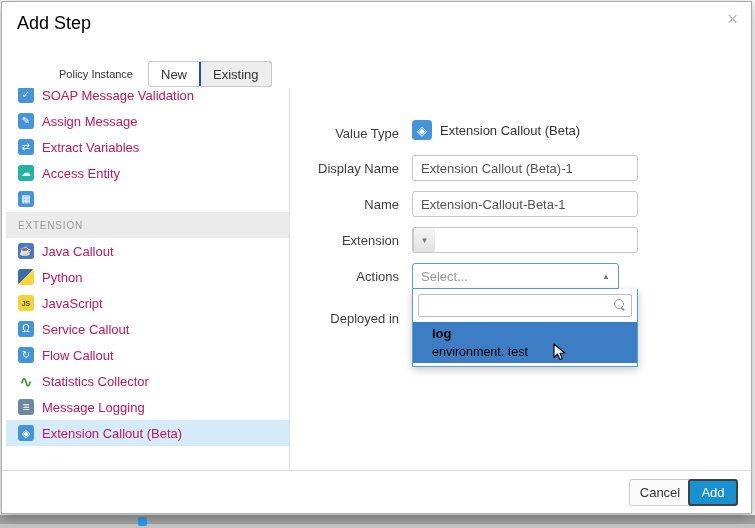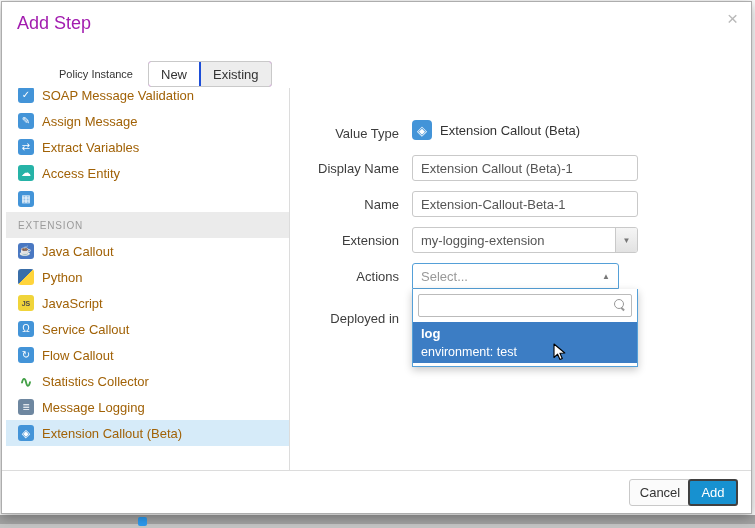--- a/index.html
+++ b/index.html
@@ -11,34 +11,34 @@
   
   .backdrop-strip { position:absolute; left:0; top:515px; width:755px; height:13px; background:#a3a3a3; }
   .backdrop-strip .strip-light { position:absolute; left:0; bottom:0; width:100%; height:4px; background:#c6c6c6; }
   .backdrop-dot { position:absolute; left:138px; top:2px; width:9px; height:9px; border-radius:2px; background:#2d9bf0; }
 
   
   .modal {
     position:absolute; left:1px; top:1px; width:751px; height:513px;
     background:#fff; border:1px solid #adadad; box-shadow:0 3px 12px rgba(0,0,0,.35);
   }
-  .modal-title { position:absolute; left:15px; top:11px; font-size:18px; font-weight:400; color:#a21caf; }
+  .modal-title { position:absolute; left:15px; top:11px; font-size:18px; font-weight:400; color:#000000; }
   .close-x { position:absolute; right:13px; top:7px; font-size:19px; color:#b9b9b9; cursor:pointer; line-height:1; }
 
   
   .pi-label { position:absolute; left:57px; top:66px; font-size:11px; color:#333; }
   .seg { position:absolute; left:146px; top:59px; height:26px; display:flex; border:1px solid #c9c9c9; border-radius:3px; overflow:hidden; background:#d946ef; }
   .seg-btn { border:none; background:#ededed; font-family:inherit; font-size:13px; color:#333; padding:0 12px; cursor:pointer; }
   .seg-btn.active { background:#ffffff; }
   .seg-btn + .seg-btn { border-left:2px solid #1d4ed8; }
 
   
   .plist { position:absolute; left:4px; top:86px; width:283px; height:364px; overflow:hidden; }
   .plist-inner { margin-top:-6px; }
-  .prow { display:flex; align-items:center; gap:8px; height:26px; padding-left:12px; font-size:13px; color:#a16207; cursor:pointer; }
+  .prow { display:flex; align-items:center; gap:8px; height:26px; padding-left:12px; font-size:13px; color:#be185d; cursor:pointer; }
   .prow.selected { background:#d6ebf9; }
   .prow.section { background:#ebebeb; color:#9a9a9a; font-size:10px; letter-spacing:.8px; cursor:default; }
   .vdivider { position:absolute; left:287px; top:86px; width:1px; height:383px; background:#dcdcdc; }
 
   .icon { width:16px; height:16px; border-radius:3px; display:inline-flex; align-items:center; justify-content:center;
           font-size:10px; line-height:1; color:#fff; flex:none; }
   .ic-soap::before     { content:"\2713"; } .ic-soap     { background:#4394d8; }
   .ic-assign::before   { content:"\270E"; } .ic-assign   { background:#4394d8; }
   .ic-extract::before  { content:"\21C4"; } .ic-extract  { background:#4394d8; }
   .ic-access::before   { content:"\2601"; } .ic-access   { background:#26b3a7; }
@@ -87,21 +87,21 @@
 
   .dd-panel { position:absolute; left:410px; top:287px; width:226px; height:78px;
     background:#fff; border:1px solid #55a0d8; border-top:none; box-shadow:0 3px 8px rgba(0,0,0,.22); z-index:5; }
   .dd-search-wrap { position:absolute; left:5px; top:5px; right:5px; height:23px; }
   .dd-search { width:100%; height:100%; border:1px solid #bbb; border-radius:2px; padding:0 22px 0 6px;
     font-family:inherit; font-size:12px; color:#555; }
   .mag { position:absolute; right:6px; top:5px; width:12px; height:12px; }
   .mag::before { content:""; position:absolute; left:0; top:0; width:8px; height:8px; border:1.5px solid #999; border-radius:50%; }
   .mag::after  { content:""; position:absolute; left:8px; top:8px; width:4px; height:1.5px; background:#999; transform:rotate(45deg); transform-origin:0 0; }
 
-  .dd-option { position:absolute; left:0; top:33px; width:100%; height:41px; background:#3c7dc4; color:#ffffff; padding:2px 8px; cursor:pointer; }
+  .dd-option { position:absolute; left:0; top:33px; width:100%; height:41px; background:#3c7dc4; color:#000000; padding:2px 19px; cursor:pointer; }
   .dd-option-name { font-size:13px; font-weight:bold; line-height:19px; }
   .dd-option-detail { font-size:12.5px; line-height:18px; }
 
   .cursor { position:absolute; left:549px; top:341px; z-index:9; pointer-events:none; }
 
   
   .hdivider { position:absolute; left:0; top:468px; width:100%; height:1px; background:#dcdcdc; }
   .btn { position:absolute; top:477px; height:27px; border-radius:3px; font-family:inherit; font-size:13px; cursor:pointer; }
   .btn-cancel { left:627px; width:62px; background:#fbfbfb; border:1px solid #c9c9c9; color:#333; }
   .btn-add { left:686px; width:50px; background:#1791d0; border:2px solid #404040; color:#fff; }
@@ -194,21 +194,20 @@
 
   <div class="ptype-row">
     <span class="icon ic-extcall ic-policy-type"></span>
     <span class="ptype-value">Extension Callout (Beta)</span>
   </div>
 
   <input class="tinput in-dname" value="Extension Callout (Beta)-1" style="">
   <input class="tinput in-name" value="Extension-Callout-Beta-1" style="">
 
   <div class="selectbox">
-    <span class="sel-text">my-logging-extension</span>
     <span class="sel-arrow">▼</span>
   </div>
 
   <div class="dd-control">
     <span class="dd-placeholder">Select...</span>
     <span class="dd-caret">▲</span>
   </div>
   <div class="dd-panel">
     <div class="dd-search-wrap">
       <input class="dd-search" value="" style="">

